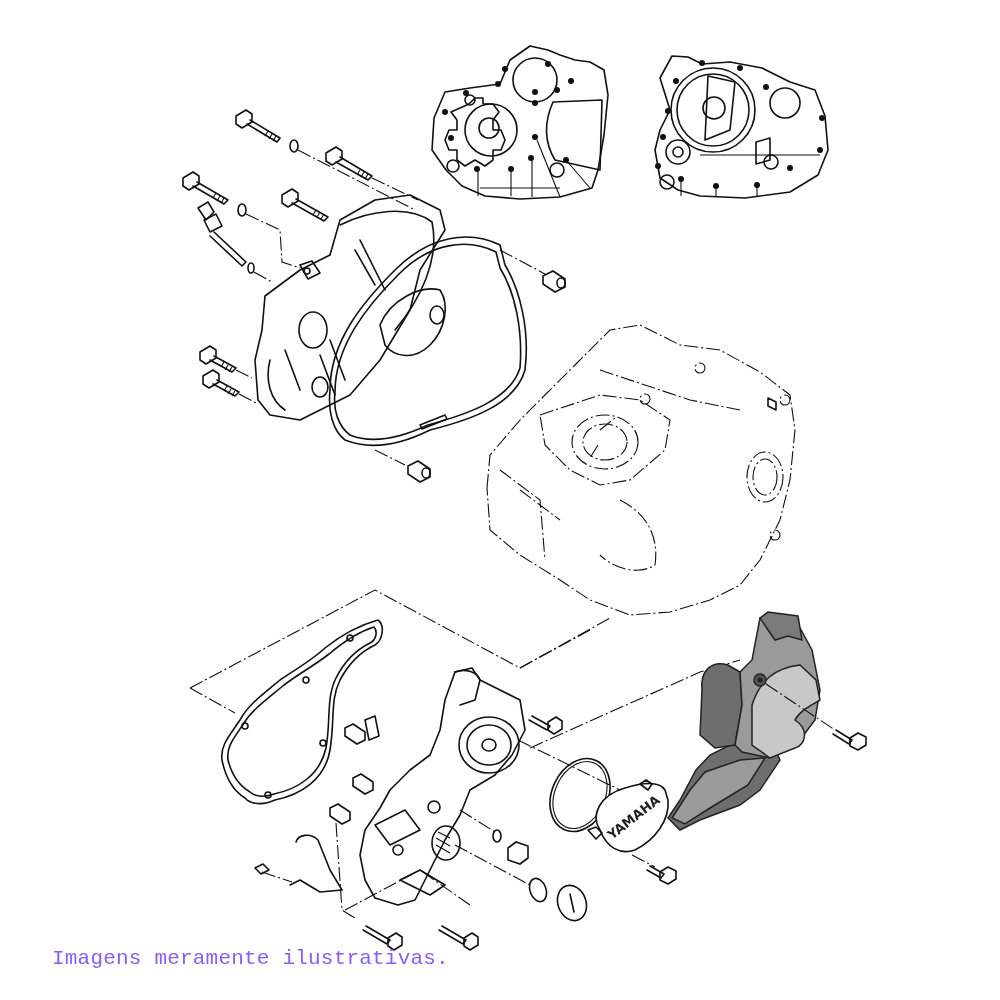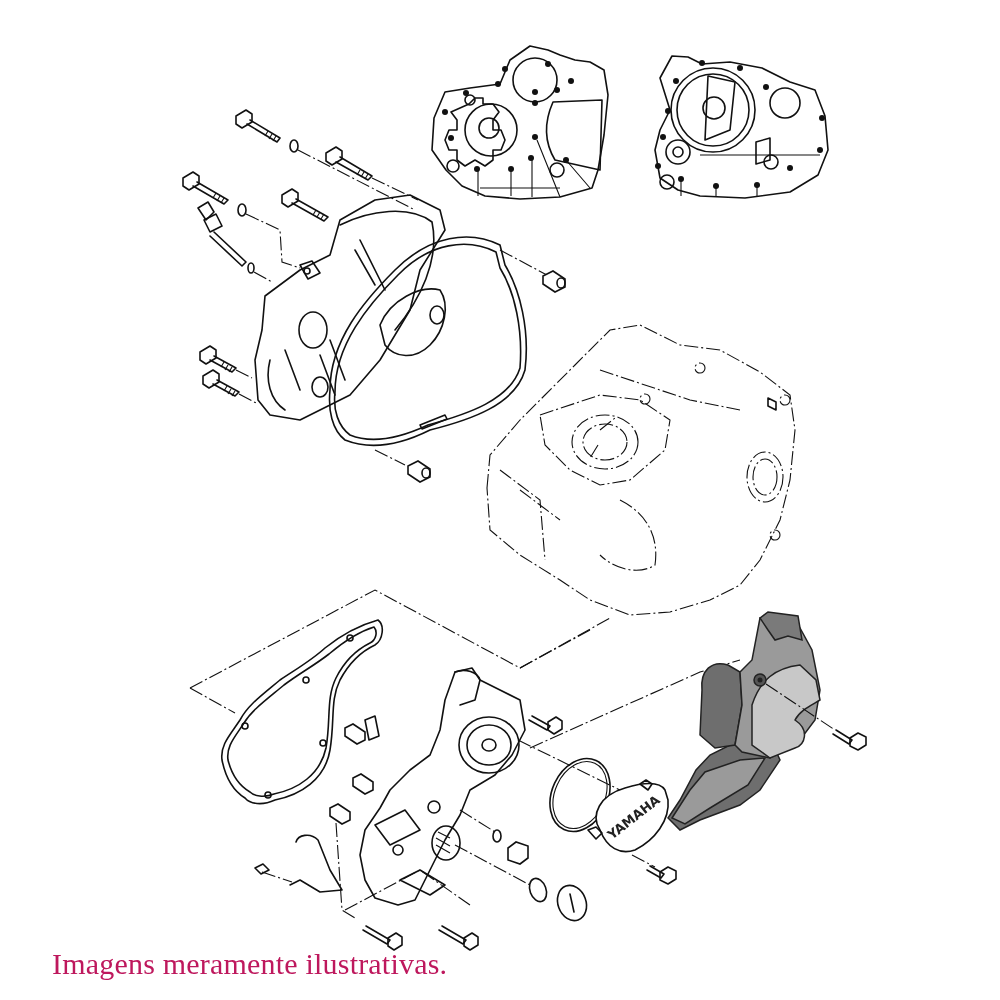--- a/index.html
+++ b/index.html
@@ -4,22 +4,22 @@
 <style>
   html, body { margin: 0; padding: 0; background: #ffffff; }
   body { width: 1000px; height: 1000px; position: relative; overflow: hidden;
          font-family: "DejaVu Sans", sans-serif; }
   #diagram { position: absolute; left: 0; top: 0; width: 1000px; height: 1000px; }
   .ln { fill: none; stroke: #111; stroke-width: 1.6; stroke-linejoin: round; stroke-linecap: round; }
   .thin { fill: none; stroke: #111; stroke-width: 1.1; }
   .dash { fill: none; stroke: #111; stroke-width: 1.1; stroke-dasharray: 14 3 2 3; }
   .dot { fill: #111; }
   .white { fill: #fff; stroke: #111; stroke-width: 1.6; }
-  .caption { position: absolute; left: 52px; top: 947px; font-size: 30px; color: #be185d;
-             font-family: Liberation Serif, serif; letter-spacing: 0.2px; white-space: nowrap; }
+  .caption { position: absolute; left: 52px; top: 947px; font-size: 21px; color: #8b5cf6;
+             font-family: Liberation Mono, monospace; letter-spacing: 0.2px; white-space: nowrap; }
   .yamaha { font-family: "DejaVu Sans", sans-serif; font-weight: bold; font-size: 13px; fill: #222; }
 </style>
 </head>
 <body>
 
 <svg id="diagram" viewBox="0 0 1000 1000" xmlns="http://www.w3.org/2000/svg">
 
   <g>
     <path class="ln" d="M434,118 L445,92 L470,88 L500,84 L510,60 L530,46 L548,50 L560,55 L575,60 L590,62 L604,70 L608,95 L604,135 L598,170 L592,188 L560,197 L520,199 L485,196 L462,186 L446,170 L432,150 Z"></path>
     <path class="ln" d="M469,104 l6,-6 l8,0 l0,6 l10,0 l6,8 l-6,8 l0,10 l8,0 l4,10 l-4,10 l-8,0 l0,10 l-8,6 l-10,-6 l-10,6 l-8,-6 l0,-10 l-8,0 l-4,-10 l4,-10 l8,0 l0,-10 l-6,-8 Z"></path>

